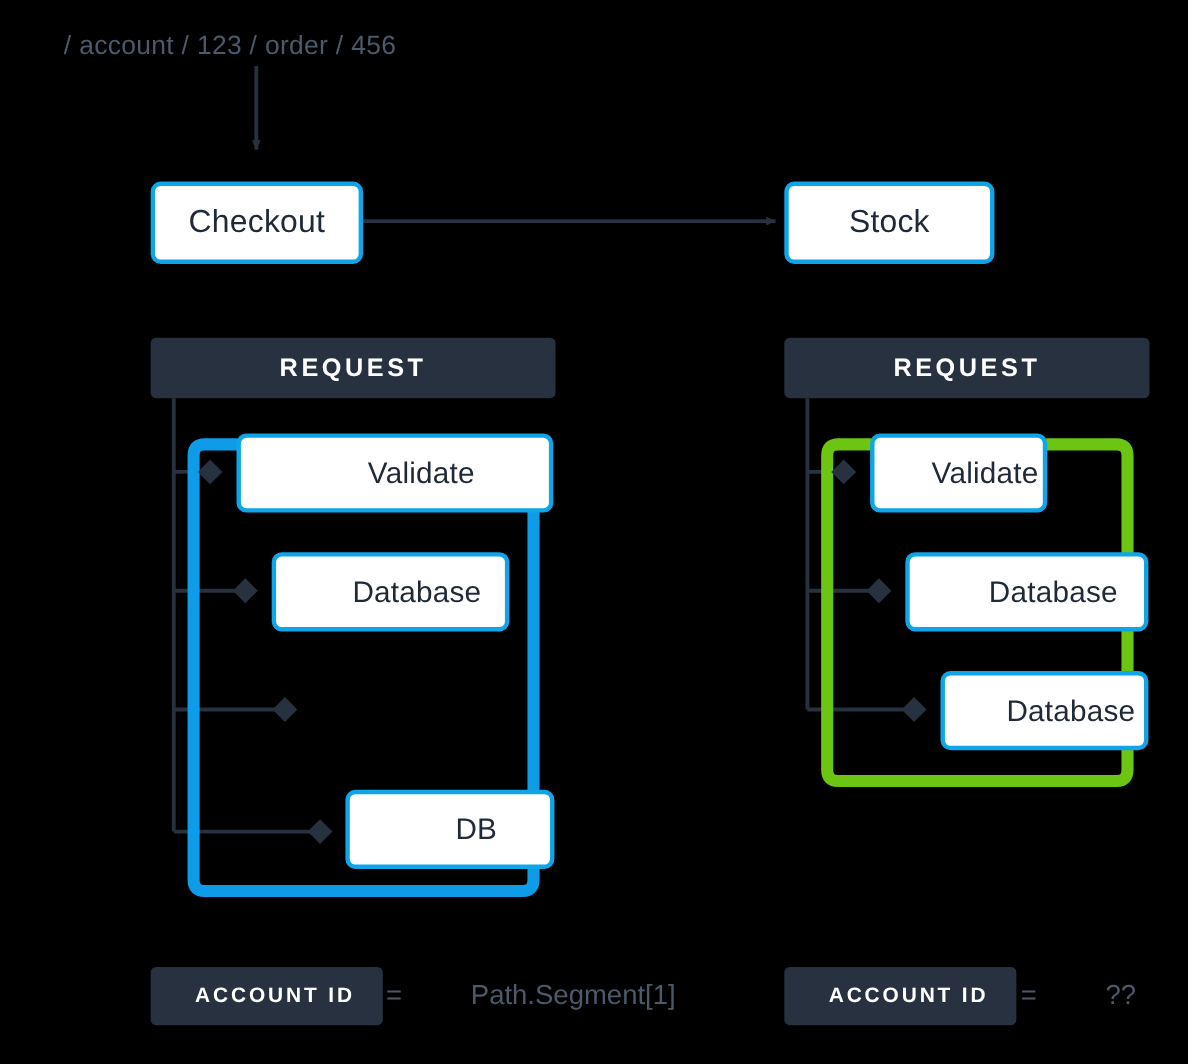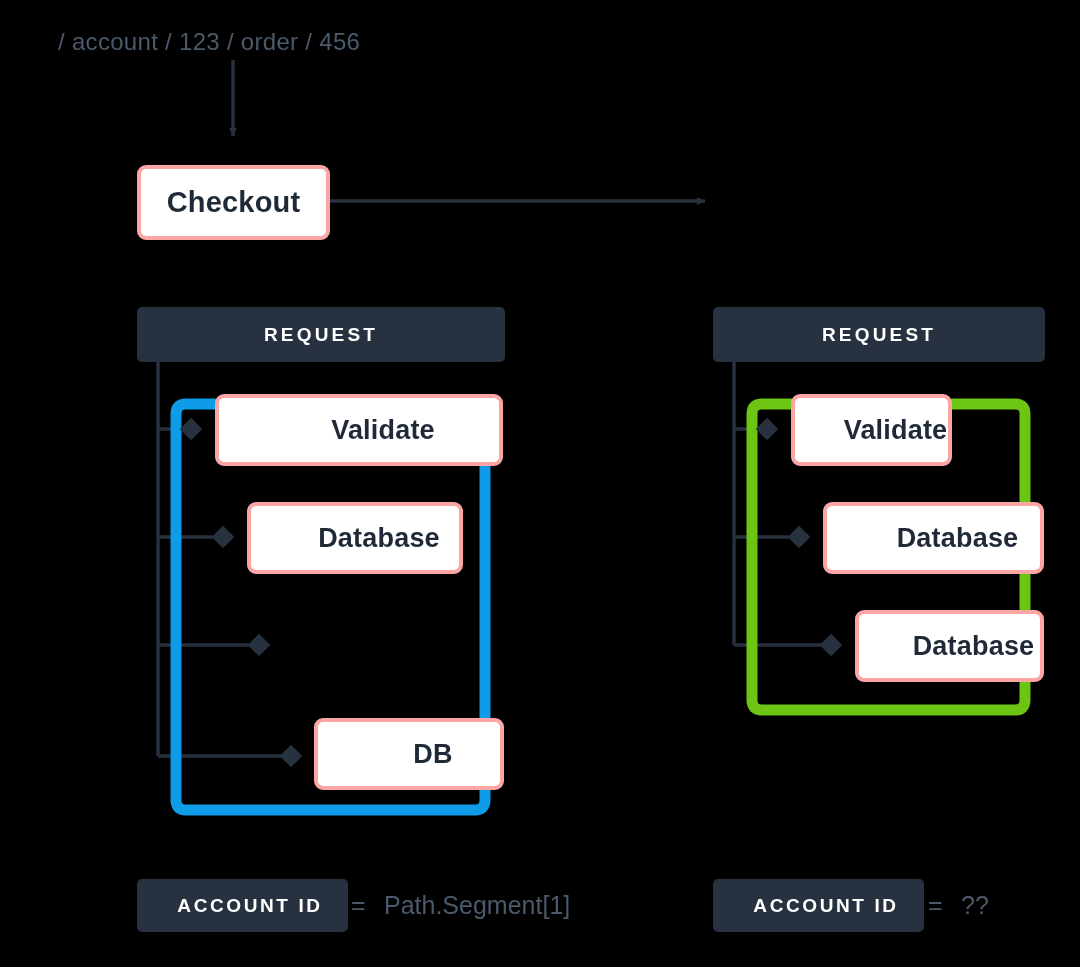--- a/index.html
+++ b/index.html
@@ -23,43 +23,43 @@
   .svg-layer {
     position: absolute;
     top: 0; left: 0;
     width: 1080px;
     height: 967px;
   }
   
   .node-box {
     position: absolute;
     background: #ffffff;
-    border: 4px solid #fca5a5;
+    border: 4px solid #0ea5e9;
     border-radius: 9px;
     box-sizing: border-box;
     display: flex;
     align-items: center;
     justify-content: center;
     color: #1f2937;
-    font-weight: bold;
+    font-weight: normal;
     letter-spacing: 0.2px;
   }
   .node-box.big    { font-size: 29px; }
   .node-box.medium { font-size: 27px; padding-left: 48px; }
 
   
   .request-header {
     position: absolute;
     background: #27313f;
     border-radius: 5px;
     display: flex;
     align-items: center;
     justify-content: center;
     color: #ffffff;
-    font-size: 19px;
+    font-size: 23px;
     font-weight: bold;
     letter-spacing: 3.2px;
   }
   
   .path-label {
     position: absolute;
     color: #4b5a6b;
     font-size: 24px;
     font-weight: normal;
     letter-spacing: 0.3px;
@@ -83,20 +83,21 @@
     position: absolute;
     color: #4b5a6b;
     font-size: 25px;
     white-space: nowrap;
   }
   .chip-val {
     position: absolute;
     color: #4b5a6b;
     font-size: 25px;
     white-space: nowrap;
+    margin-left: 44px;
   }
 </style>
 </head>
 <body>
 
 <div id="canvas">
 
   <svg class="svg-layer" viewBox="0 0 1080 967">
     <defs>
       <marker id="arrowhead" markerWidth="9" markerHeight="8" refX="8.5" refY="4" orient="auto" markerUnits="userSpaceOnUse">
@@ -149,20 +150,21 @@
       <rect x="791" y="529" width="16" height="16" transform="rotate(45 799 537)"></rect>
       <rect x="823" y="637" width="16" height="16" transform="rotate(45 831 645)"></rect>
     </g>
   </svg>
 
   <div class="path-label" style="left:58px; top:28px;">/ account / 123 / order / 456</div>
 
   <div class="node-box big" style="left:137px; top:165px; width:193px; height:75px;">Checkout</div>
 
 
+  <div class="node-box big" style="left:713px; top:165px; width:191px; height:75px;">Stock</div>
 
   <div class="request-header" style="left:137px; top:307px; width:368px; height:55px;">REQUEST</div>
 
   <div class="node-box medium" style="left:215px; top:394px; width:288px; height:72px;">Validate</div>
 
   <div class="node-box medium" style="left:247px; top:502px; width:216px; height:72px;">Database</div>
 
 
   <div class="node-box medium" style="left:314px; top:718px; width:190px; height:72px;">DB</div>
 

